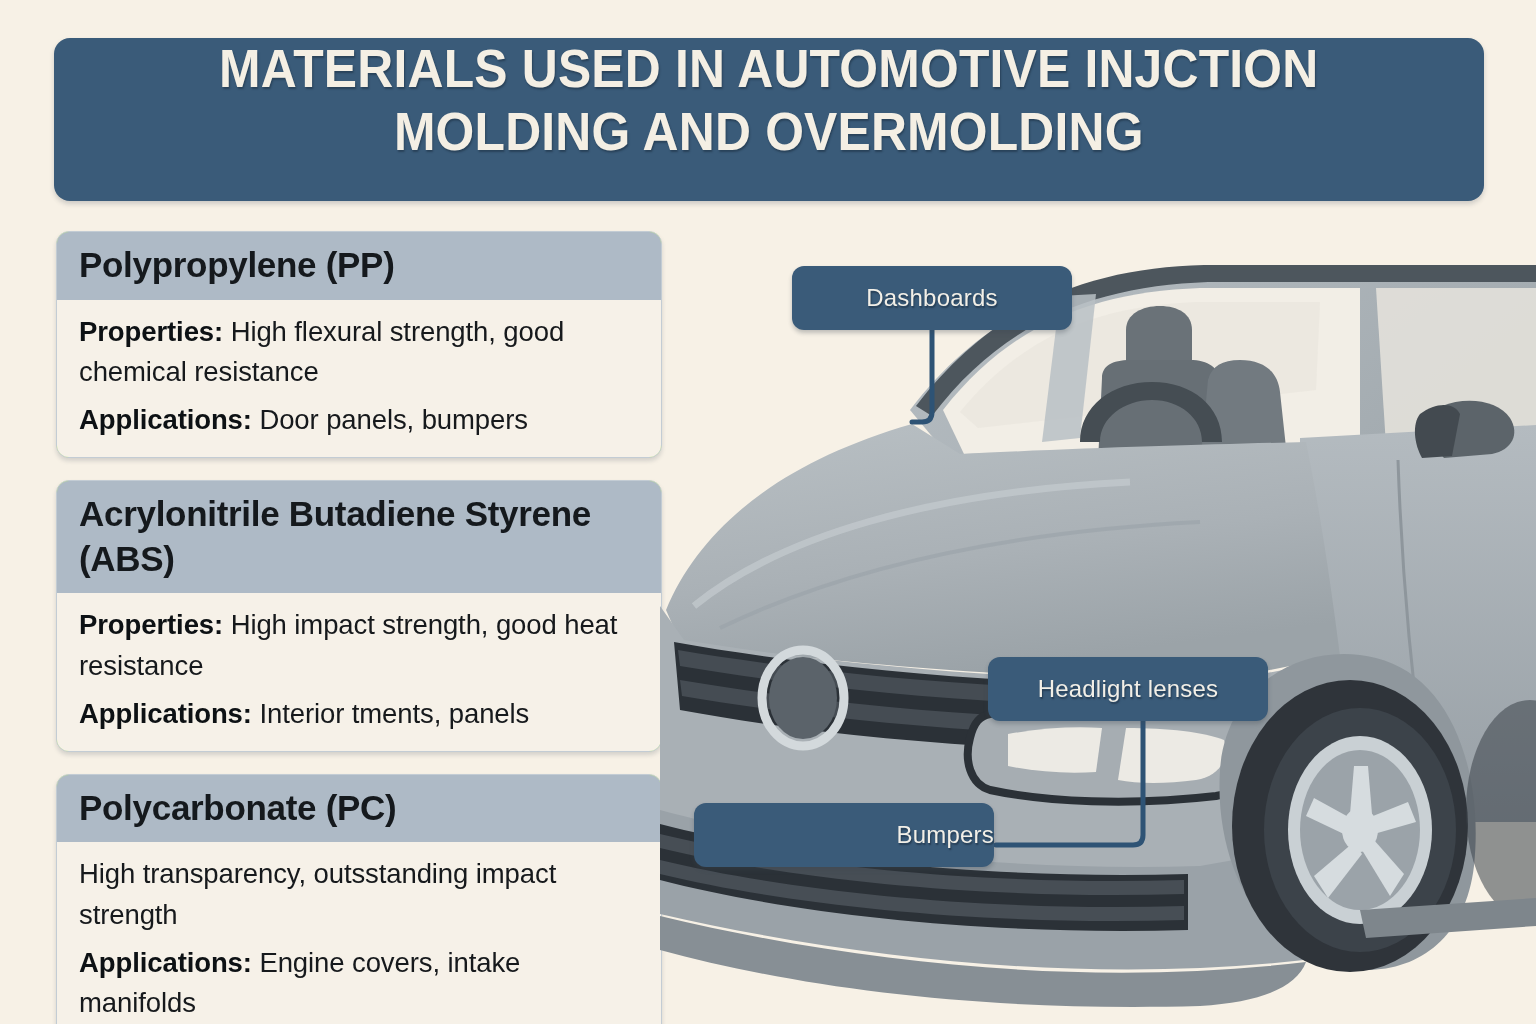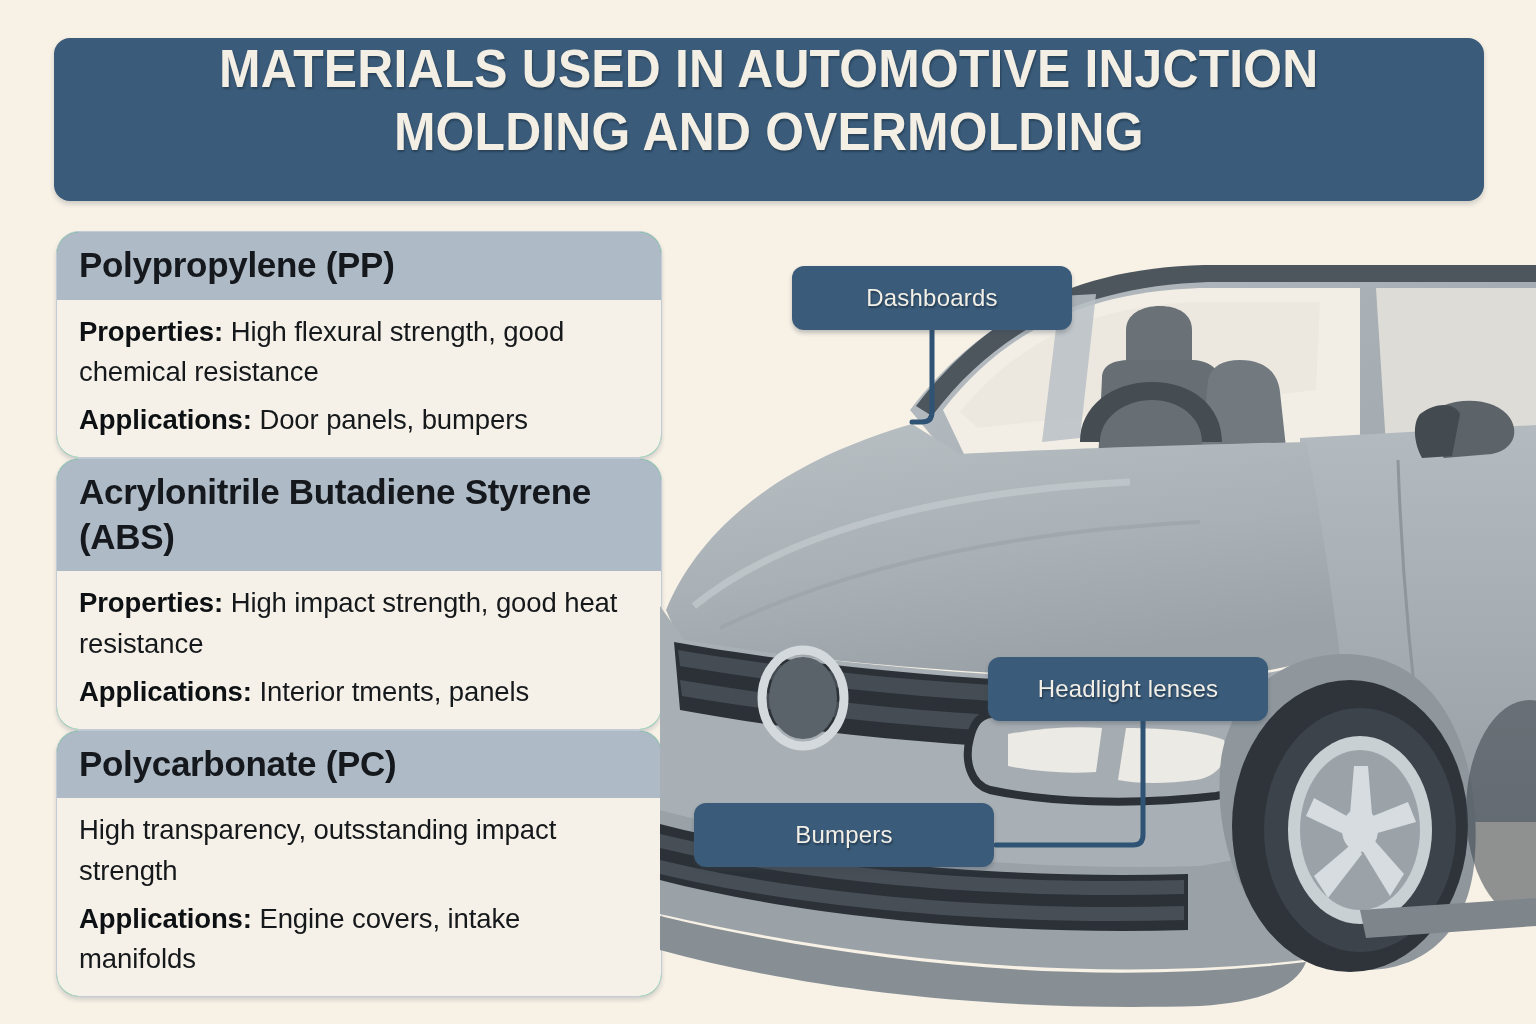--- a/index.html
+++ b/index.html
@@ -53,25 +53,26 @@
   }
 
   
   #cards {
     position: absolute;
     left: 56px;
     top: 231px;
     width: 606px;
   }
   .card {
-    background: #22c55e;
+    background: #bef264;
     border: 1px solid #c3ccd4;
-    border-radius: 23px;
+    border-radius: 13px;
     box-shadow: 0 3px 4px rgba(90,100,110,0.22);
     overflow: hidden;
+    margin-bottom: 22px;
   }
   .card-header {
     background: #aebac6;
     padding: 11px 22px 12px 22px;
   }
   .card-title {
     font-size: 35px;
     font-weight: bold;
     color: #15191d;
     line-height: 1.28;
@@ -139,20 +140,21 @@
     left: 988px;
     top: 657px;
     width: 280px;
     height: 64px;
   }
   #callout-bumpers {
     left: 694px;
     top: 803px;
     width: 300px;
     height: 64px;
+    justify-content: flex-end;
   }
 
   #leader-lines {
     position: absolute;
     left: 0; top: 0;
     width: 1536px;
     height: 1024px;
     pointer-events: none;
   }
 </style>

